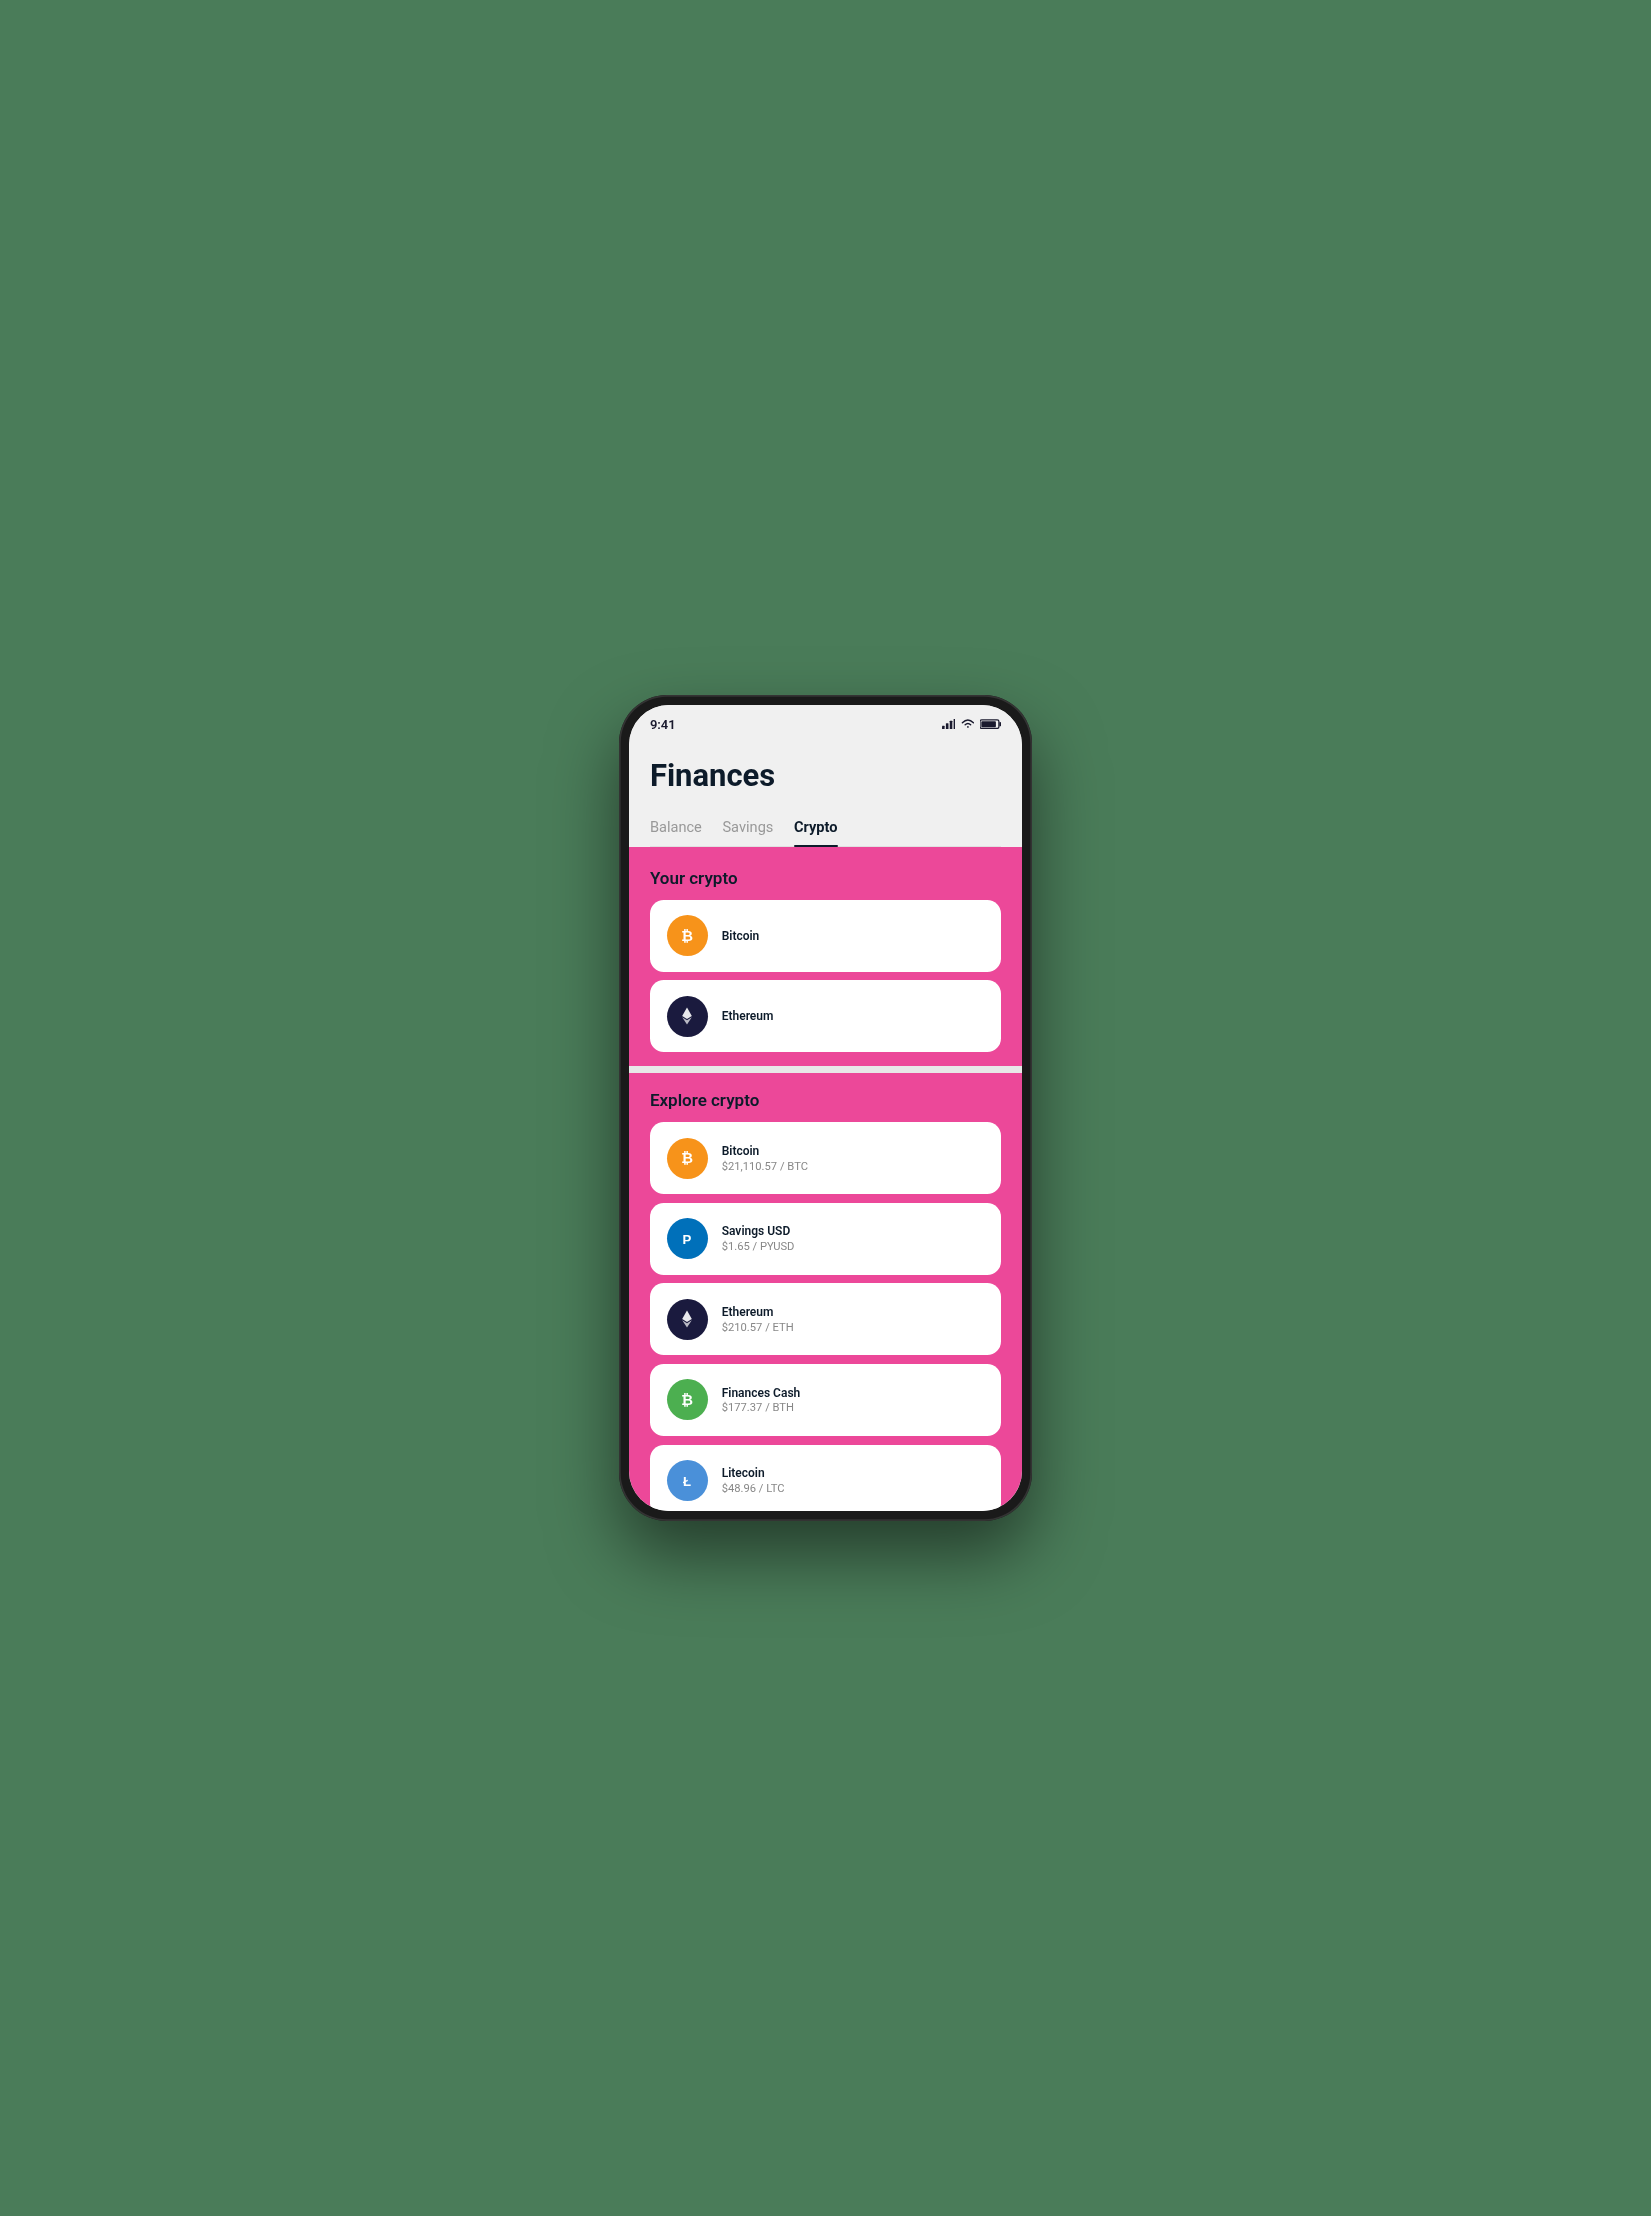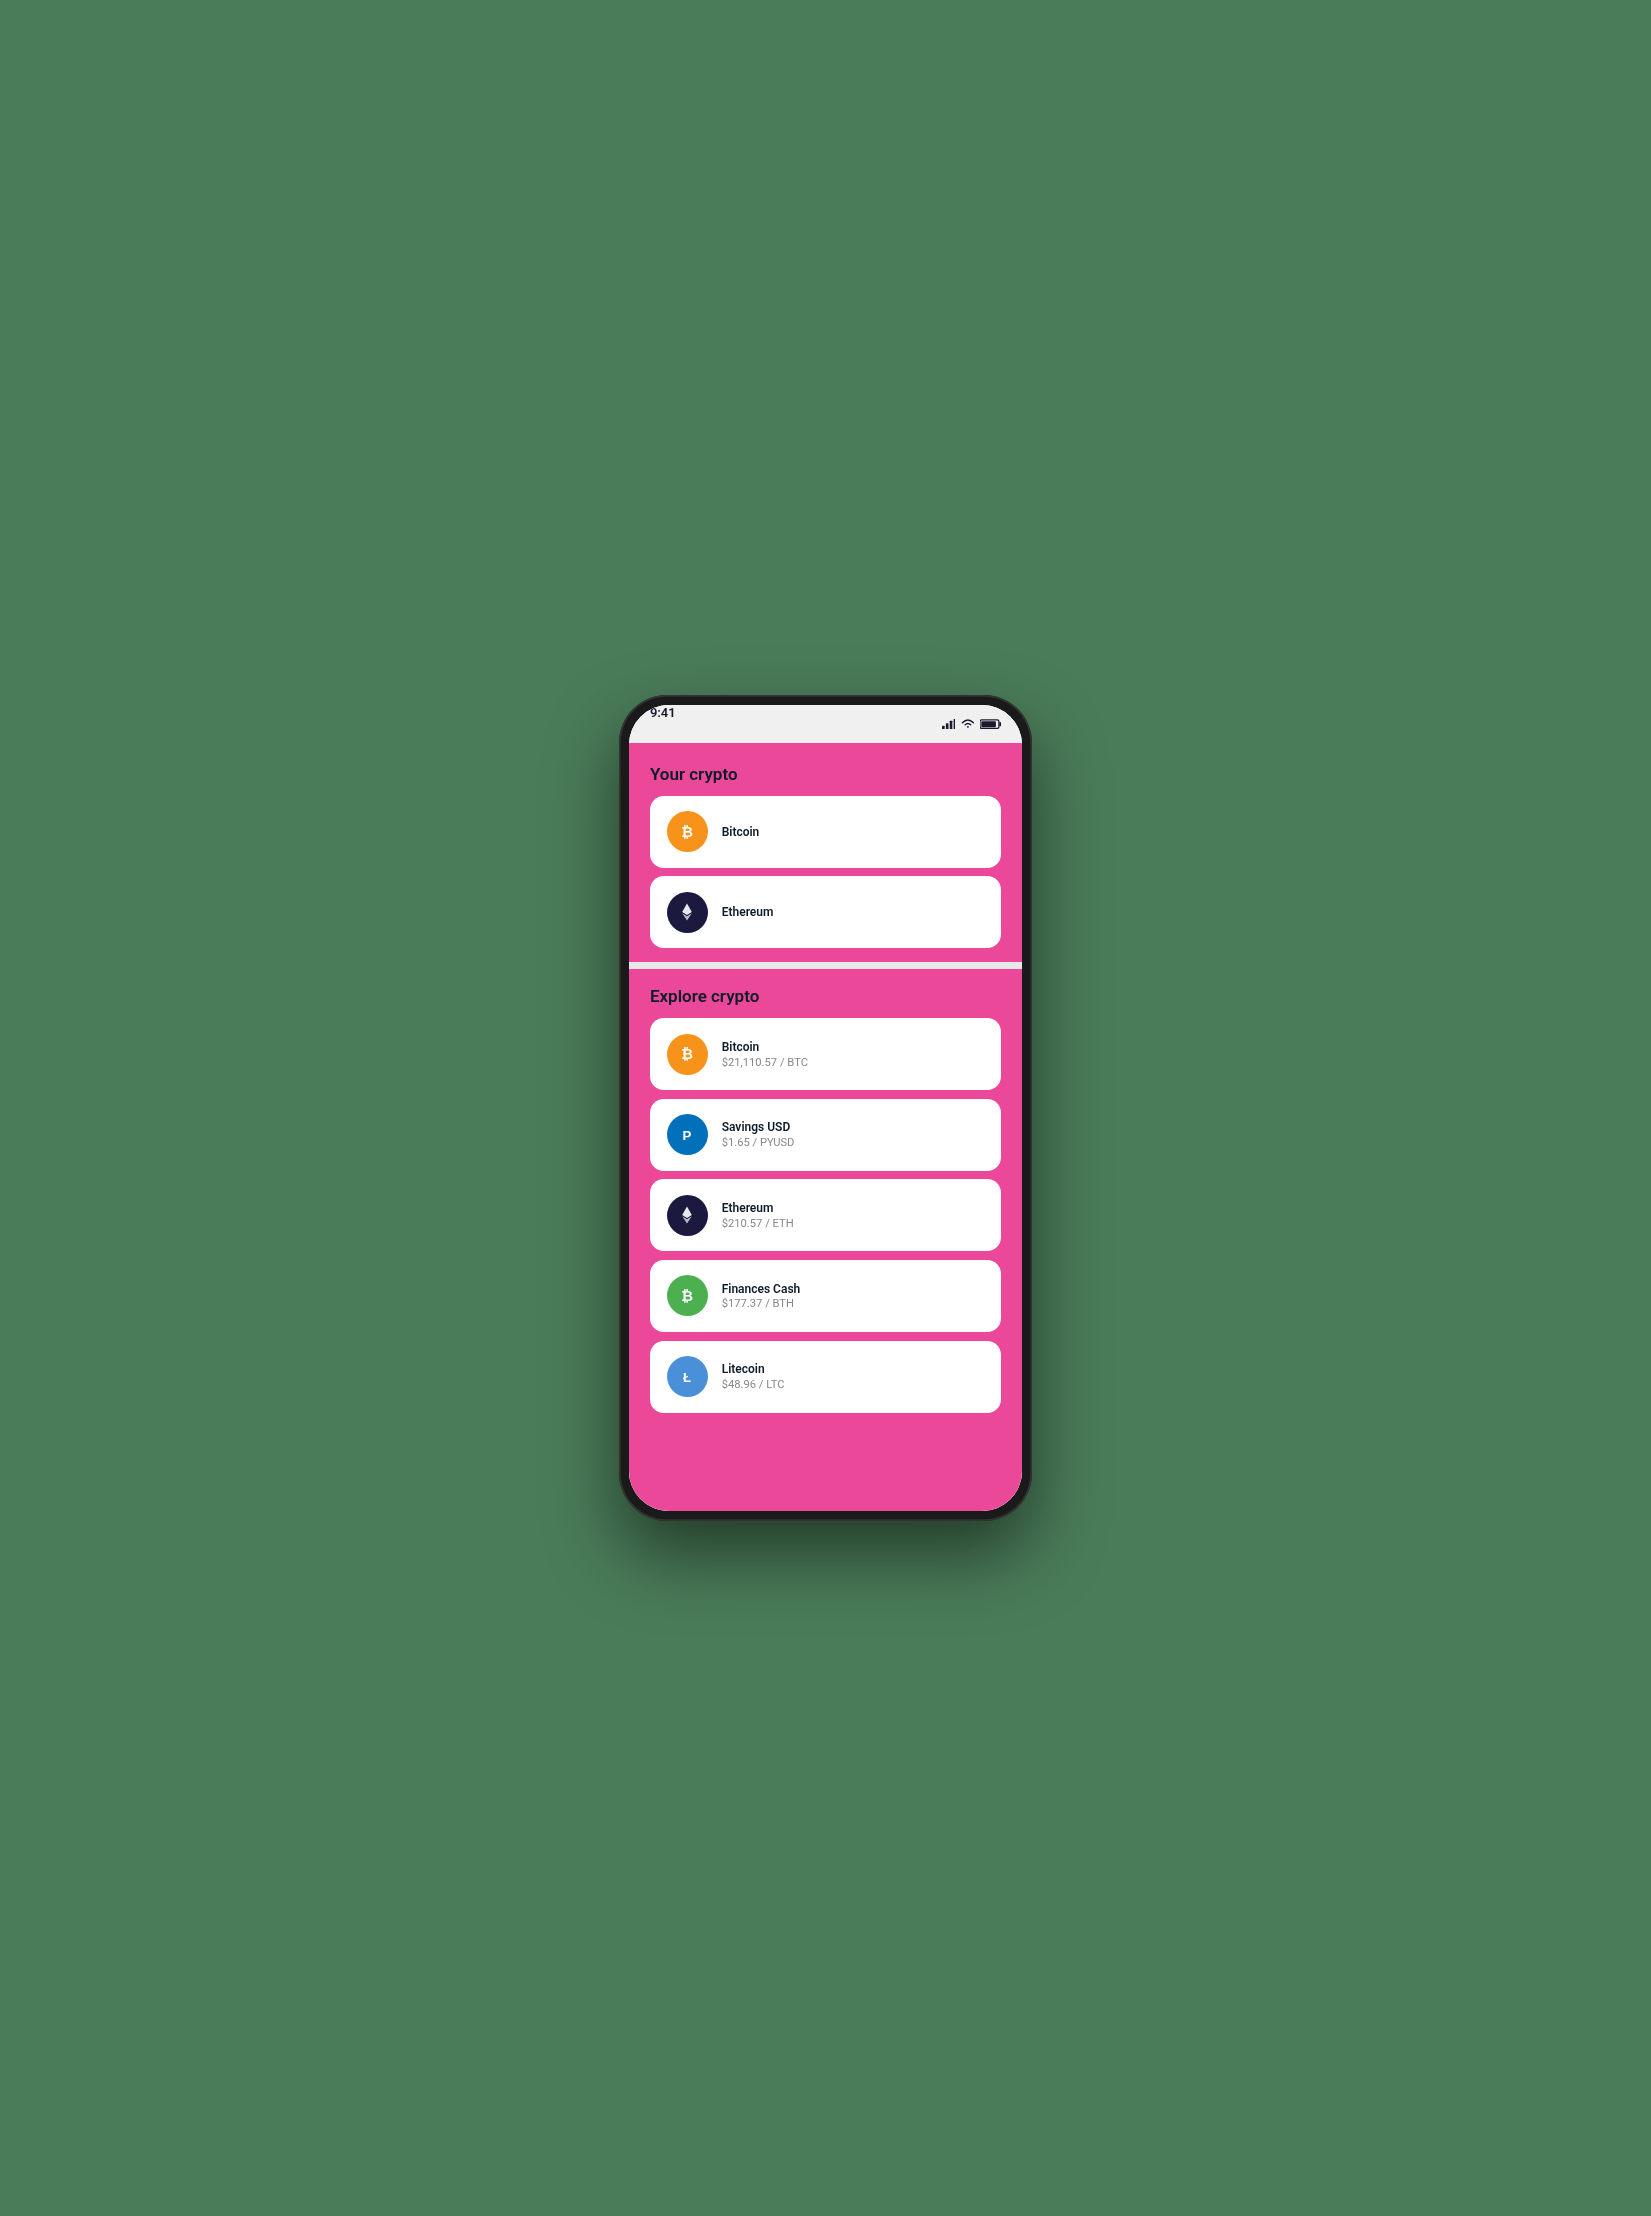--- a/index.html
+++ b/index.html
@@ -40,20 +40,21 @@
       display: flex;
       flex-direction: column;
     }
 
     .screen-content::-webkit-scrollbar { display: none; }
 
     .status-bar {
       height: 38px;
       background: #f0f0f0;
       display: flex;
+      align-items: center;
       justify-content: space-between;
       padding: 0 20.6px;
       flex-shrink: 0;
     }
 
     .status-time {
       font-size: 13px;
       font-weight: 600;
       color: #1a1a2e;
     }
@@ -194,20 +195,29 @@
             <path d="M2 5 Q6 1 10 1 Q14 1 18 5" stroke="#1a1a2e" stroke-width="2" fill="none" stroke-linecap="round"></path>
           </svg>
           <svg width="21.5" height="10.3" viewBox="0 0 25 12">
             <rect x="0" y="1" width="22" height="10" rx="2" stroke="#1a1a2e" stroke-width="1.5" fill="none"></rect>
             <rect x="22.5" y="3.5" width="2" height="5" rx="1" fill="#1a1a2e"></rect>
             <rect x="1.5" y="2.5" width="17" height="7" rx="1" fill="#1a1a2e"></rect>
           </svg>
         </div>
       </div>
 
+      <div class="header-section">
+        <h1 class="page-title">Finances</h1>
+
+        <div class="tabs-row">
+          <div class="tab">Balance</div>
+          <div class="tab">Savings</div>
+          <div class="tab active">Crypto</div>
+        </div>
+      </div>
 
       <div class="main-content">
 
         <h2 class="section-title">Your crypto</h2>
 
         <div class="crypto-card">
           <div class="crypto-icon icon-bitcoin">
             <svg class="eth-svg" viewBox="0 0 40 40" style="font-size:22px">
               <text x="50%" y="55%" dominant-baseline="middle" text-anchor="middle" font-size="24" font-weight="bold" fill="white" font-family="Arial">₿</text>
             </svg>

